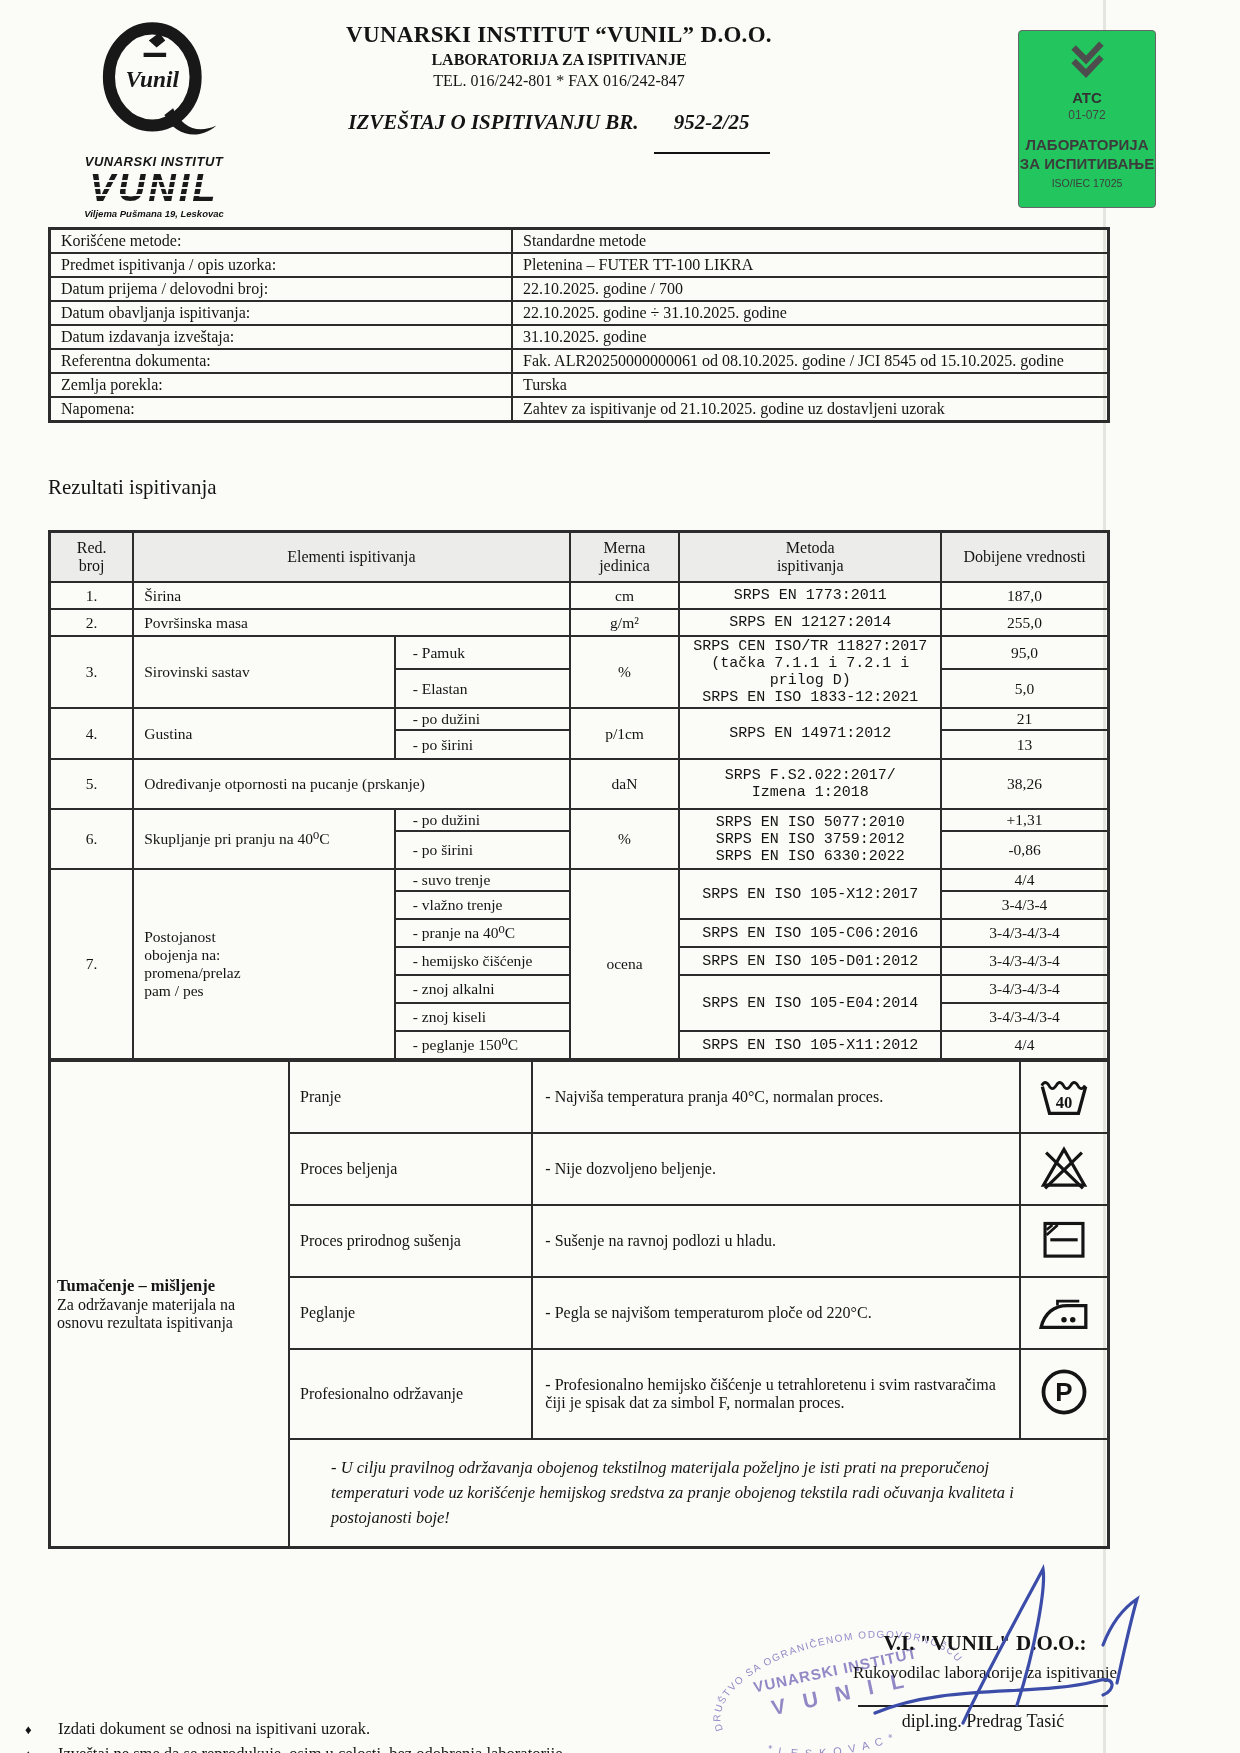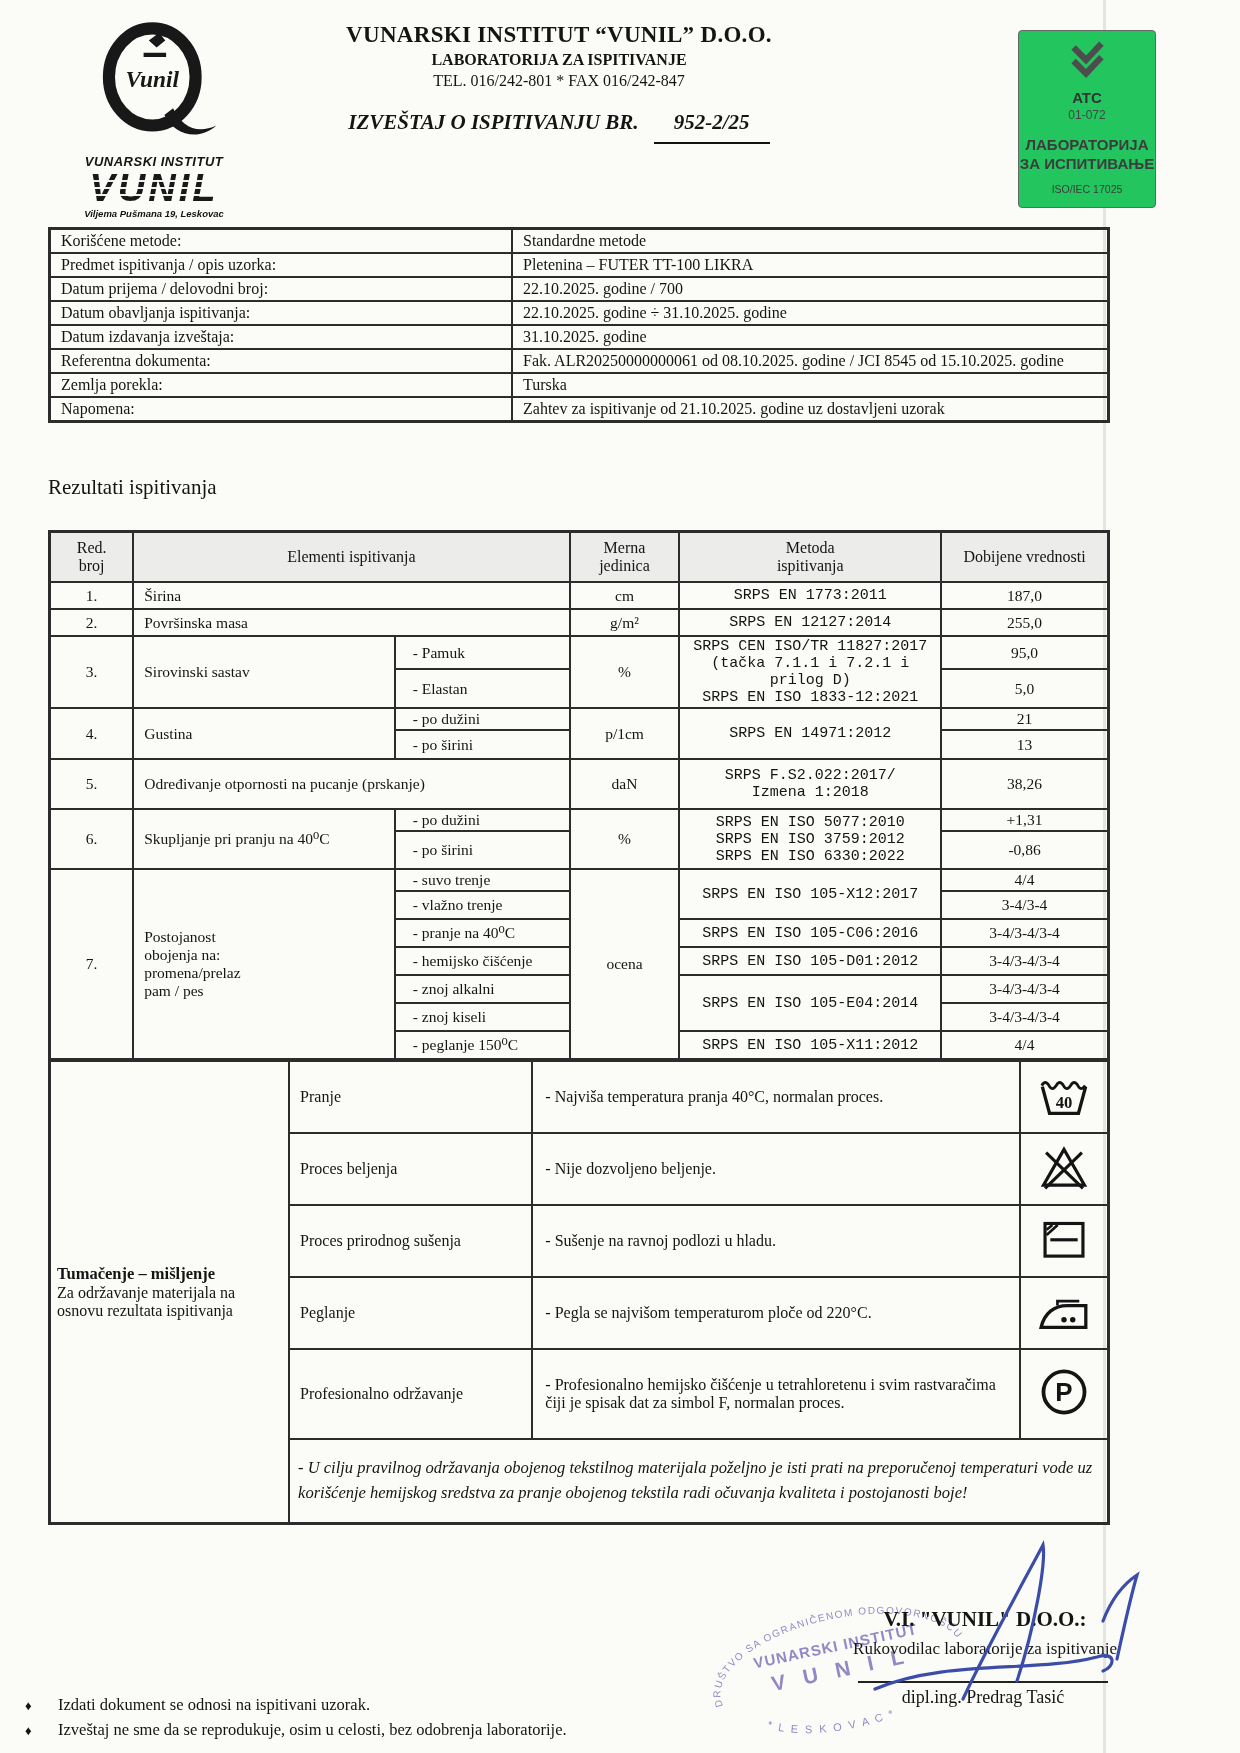--- a/index.html
+++ b/index.html
@@ -18,27 +18,27 @@
   .logo-inst{font-family:"Liberation Sans",sans-serif;font-weight:bold;font-style:italic;font-size:13px;margin-top:2px;letter-spacing:.5px;}
   .logo-vunil{position:relative;display:inline-block;font-family:"Liberation Sans",sans-serif;font-weight:bold;font-style:italic;font-size:38px;letter-spacing:3px;color:#191919;line-height:1;}
   .logo-vunil::after{content:"";position:absolute;left:-4px;right:-4px;top:6px;bottom:2px;
     background:repeating-linear-gradient(180deg,transparent 0 5px,rgba(251,251,248,.95) 5px 7px);}
   .logo-addr{font-family:"Liberation Sans",sans-serif;font-weight:bold;font-style:italic;font-size:9.5px;margin-top:1px;}
   .hdr-center{flex:1;text-align:center;padding-top:8px;margin-right:252px;}
   .t1{font-size:23px;font-weight:bold;letter-spacing:.3px;}
   .t2{font-size:16px;font-weight:bold;margin-top:3px;}
   .t3,.t4{font-size:16px;margin-top:3px;}
   .report-line{margin-top:20px;font-size:21px;font-weight:bold;font-style:italic;}
-  .report-num{display:inline-block;border-bottom:2.5px solid #111;padding:0 20px 7px 20px;margin-left:10px;}
+  .report-num{display:inline-block;border-bottom:2.5px solid #111;padding:0 20px 17px 20px;margin-left:10px;}
   .badge{position:absolute;left:970px;top:16px;width:136px;height:176px;border:1.5px solid #666;border-radius:4px;
     background:#22c55e;text-align:center;font-family:"Liberation Sans","DejaVu Sans",sans-serif;}
   .badge .atc{font-size:15px;font-weight:bold;color:#333;margin-top:2px;}
   .badge .num{font-size:12px;color:#444;margin-top:2px;}
   .badge .cy{font-size:15px;font-weight:bold;color:#3c3c3c;line-height:1.25;margin-top:14px;}
-  .badge .iso{font-size:10.5px;color:#3c3c3c;margin-top:9px;}
+  .badge .iso{font-size:10.5px;color:#3c3c3c;margin-top:3px;}
 
   
   table{border-collapse:collapse;}
   td,th{border:2px solid #2c2c2c;}
 
   
   .info{width:1062px;margin-top:8px;border:3px solid #2c2c2c;}
   .info td{font-size:16px;padding:1px 10px;height:20px;}
   .info .lab{width:440px;}
 
@@ -56,21 +56,21 @@
   .h23{height:23px;} .h35{height:35px;} .h25{height:25px;} .h46{height:46px;} .h34{height:34px;} .h24{height:24px;}
 
   
   .interp{width:1062px;margin-top:-2px;border:3px solid #2c2c2c;}
   .interp td{font-size:16px;vertical-align:middle;}
   .interp .labcell{width:226px;text-align:left;padding:6px;}
   .interp .labcell .b{font-weight:bold;font-size:16.5px;}
   .interp .item{width:222px;padding:6px 10px;}
   .interp .desc{width:464px;padding:6px 12px;}
   .interp .ic{width:78px;text-align:center;padding:4px;}
-  .interp .note{font-style:italic;font-size:16.5px;padding:16px 8px;line-height:1.5;}
+  .interp .note{font-style:italic;font-size:16.5px;padding:16px 41px;line-height:1.5;}
   .r60{height:58px;} .r74{height:76px;} 
 
   
   .footer{position:relative;height:350px;width:1240px;margin-top:6px;}
   .stamp{position:absolute;left:688px;top:52px;transform:rotate(-12deg);opacity:.85;}
   .sig-company{position:absolute;left:840px;top:76px;width:290px;text-align:center;font-size:21px;font-weight:bold;}
   .sig-role{position:absolute;left:830px;top:108px;width:310px;text-align:center;font-size:17px;}
   .sig-line{position:absolute;left:858px;top:150px;width:250px;border-bottom:2px solid #222;}
   .sig-name{position:absolute;left:868px;top:156px;width:230px;text-align:center;font-size:18px;}
   .squiggle{position:absolute;left:845px;top:0px;}

